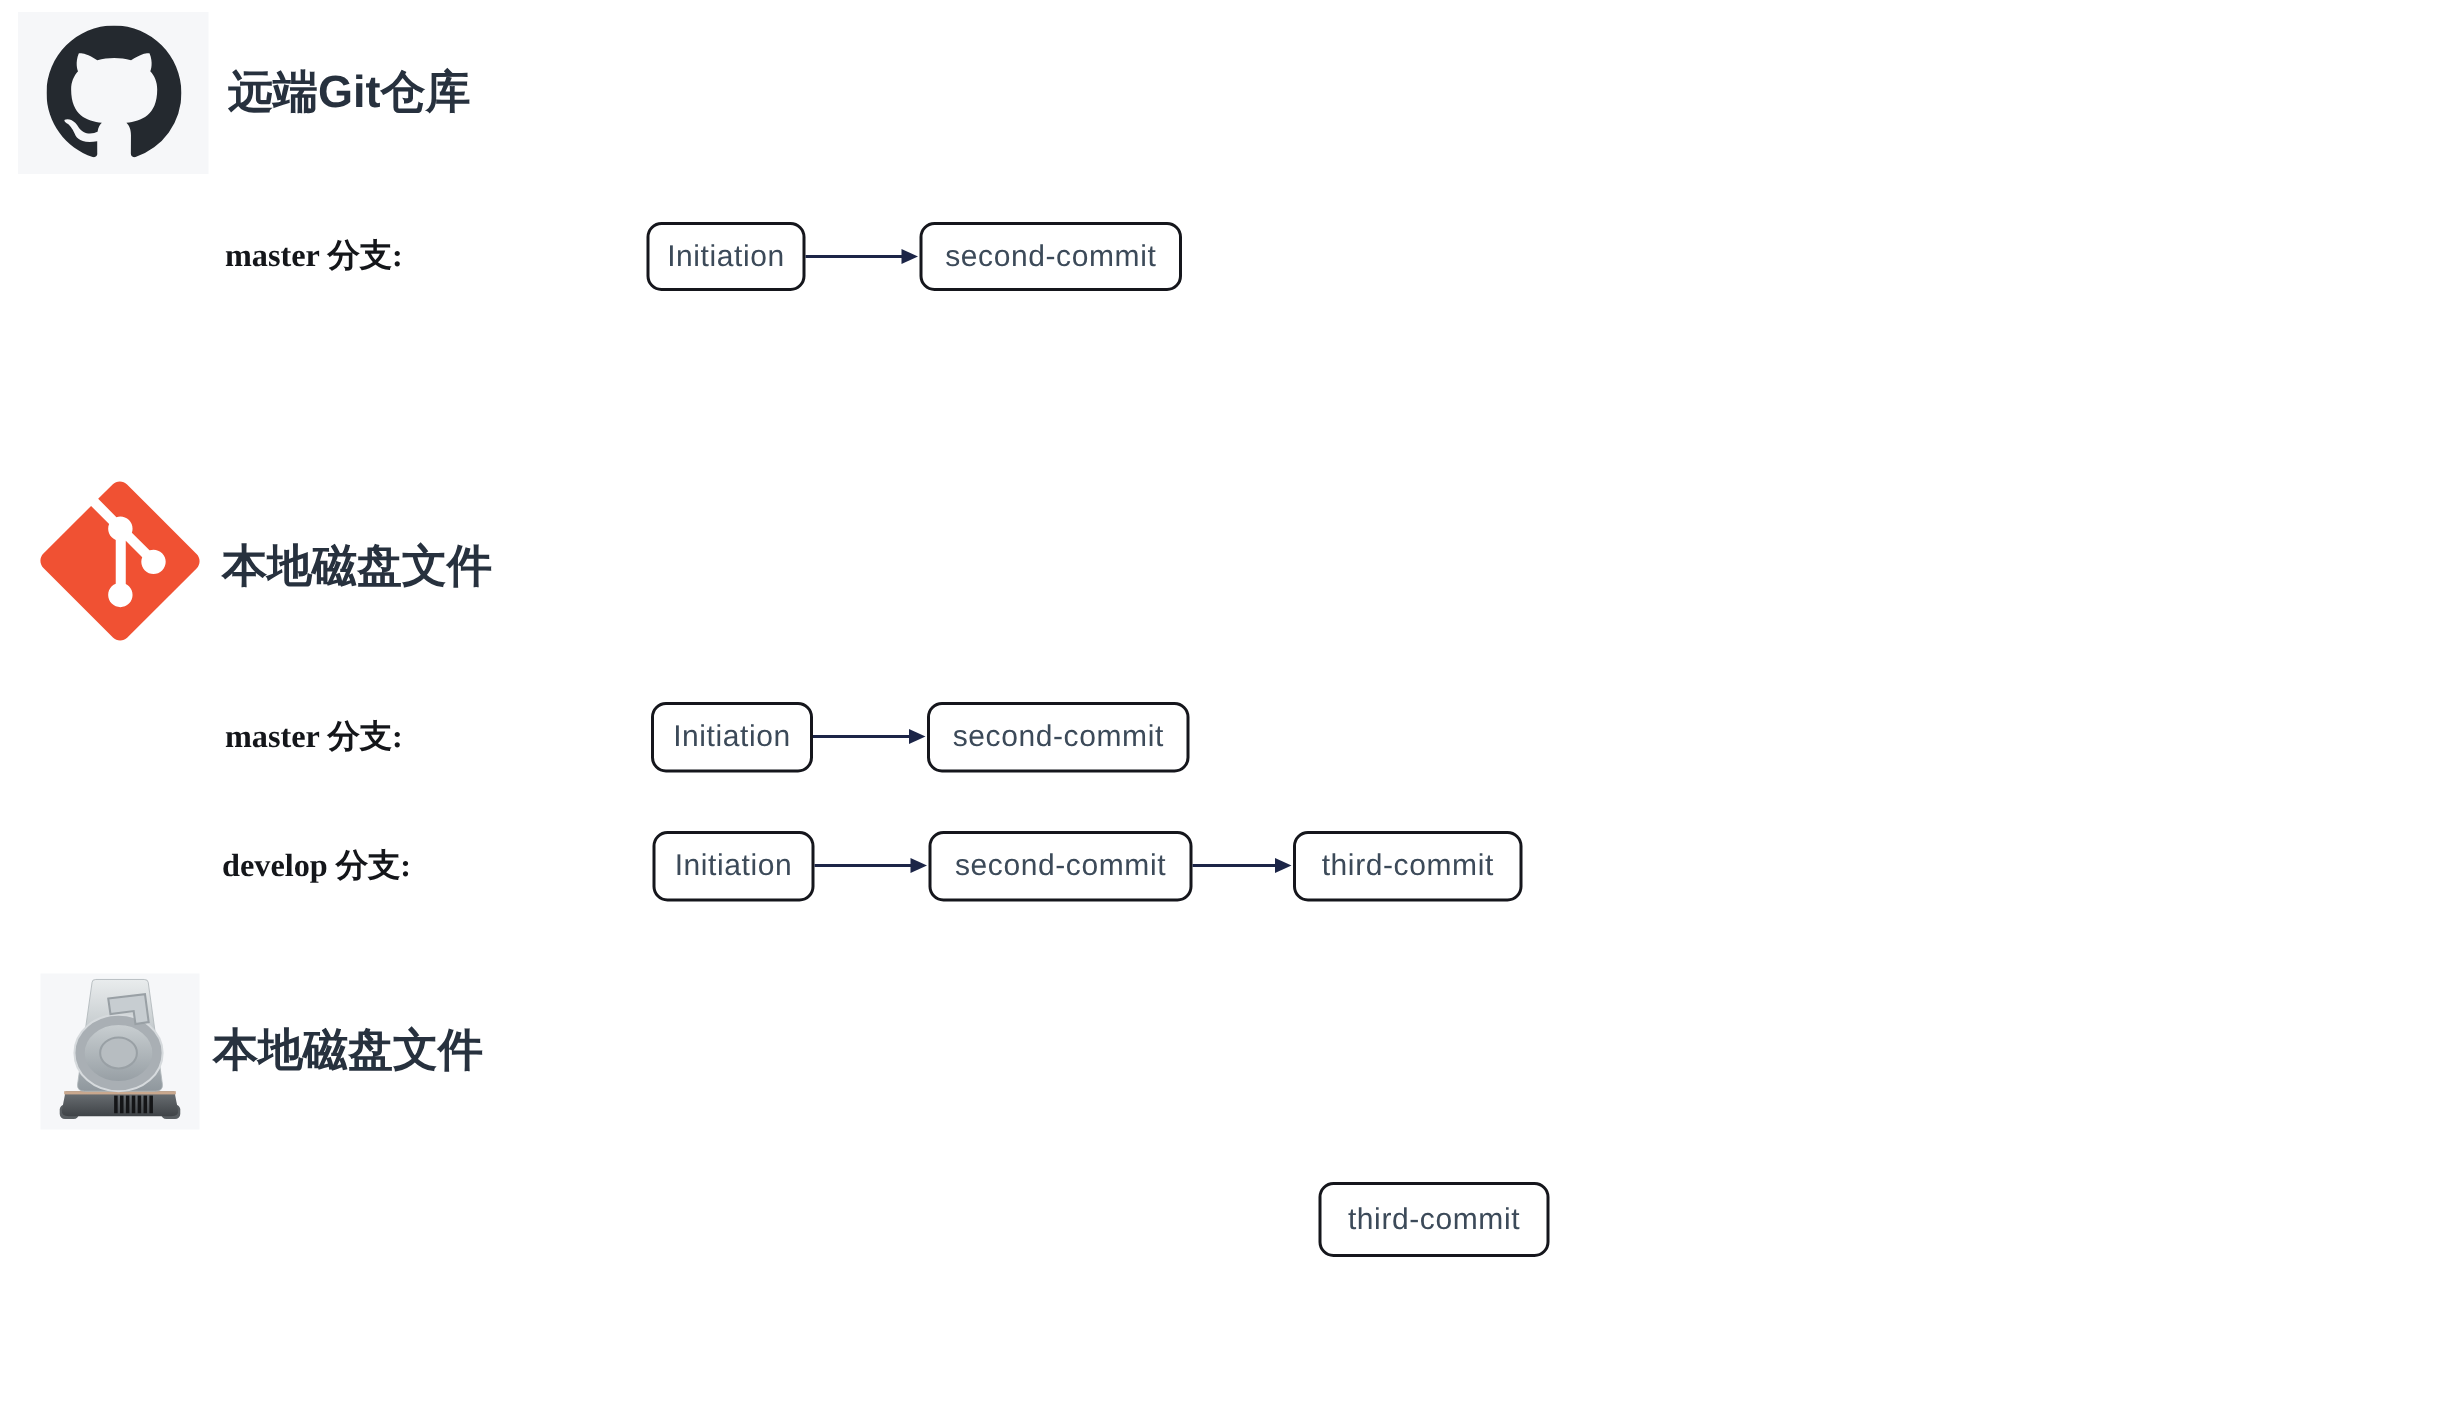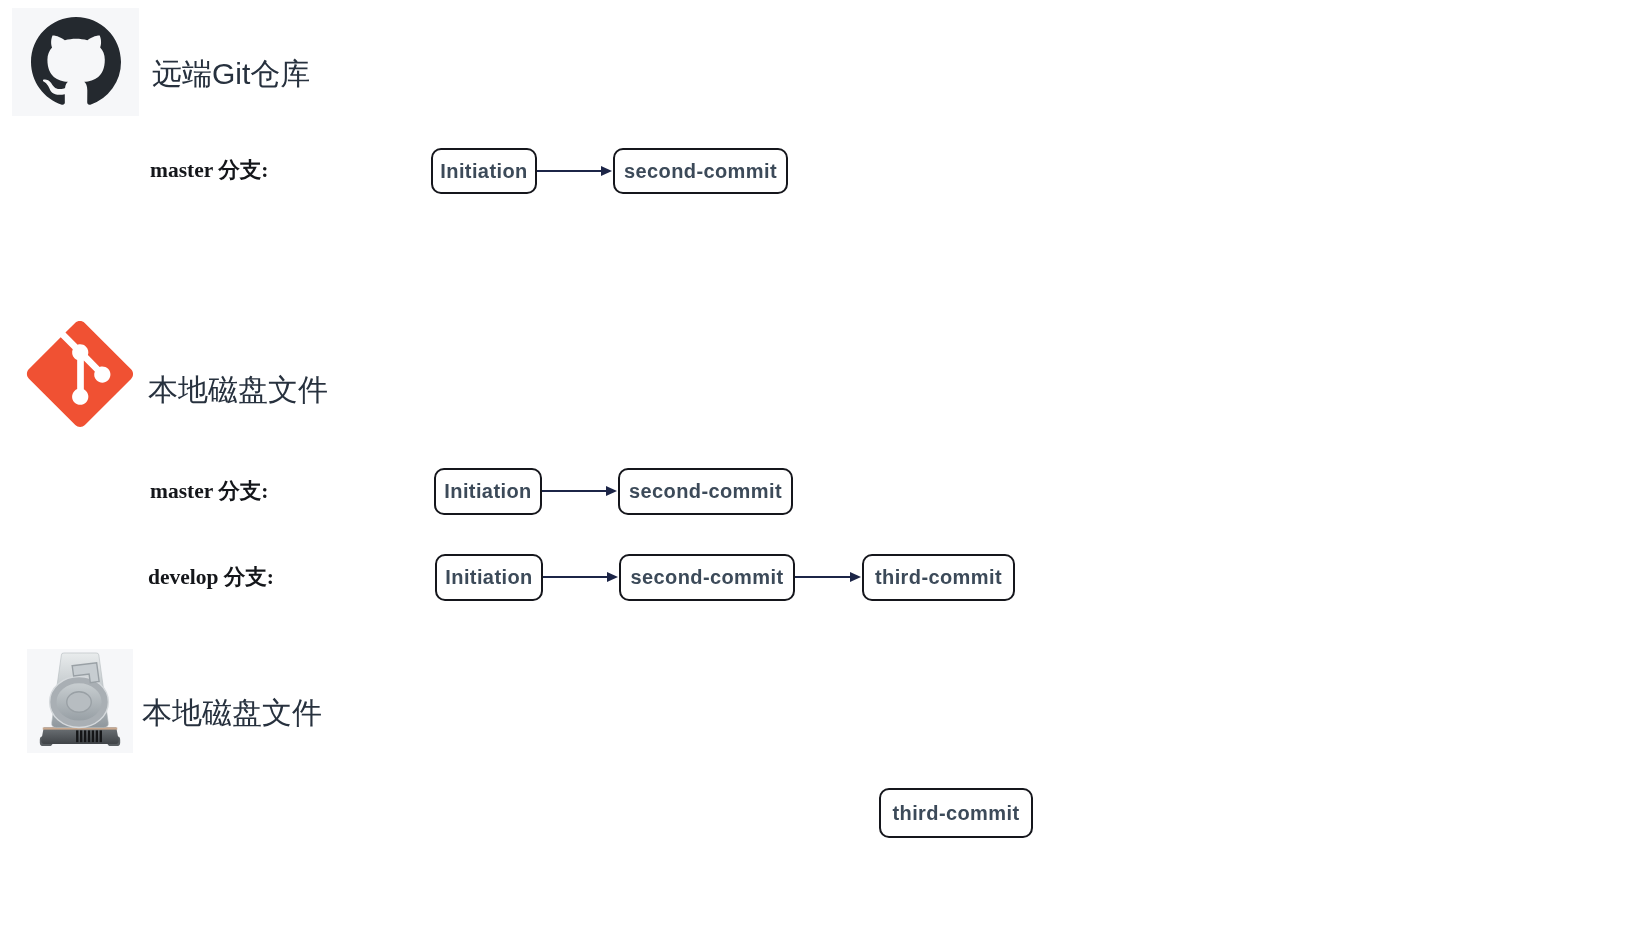--- a/index.html
+++ b/index.html
@@ -18,25 +18,24 @@
     position: absolute;
     background: #f6f7f9;
     display: flex;
     align-items: center;
     justify-content: center;
   }
 
   .section-title {
     position: absolute;
     font-size: 30px;
-    font-weight: 400;
+    font-weight: 700;
     color: #27313e;
     line-height: 34px;
     white-space: nowrap;
-    margin-top: 12px;
   }
 
   .branch-label {
     position: absolute;
     font-size: 21.5px;
     font-weight: 700;
     color: #14161a;
     line-height: 28px;
     white-space: nowrap;
     font-family: Liberation Serif, serif;
@@ -44,21 +43,21 @@
 
   .commit-box {
     position: absolute;
     background: #ffffff;
     border: 2px solid #15161c;
     border-radius: 10px;
     display: flex;
     align-items: center;
     justify-content: center;
     font-size: 20px;
-    font-weight: 700;
+    font-weight: 400;
     letter-spacing: 0.4px;
     color: #3c4a59;
     white-space: nowrap;
   }
 
   .arrow {
     position: absolute;
     height: 2.2px;
     background: #1c2547;
   }

